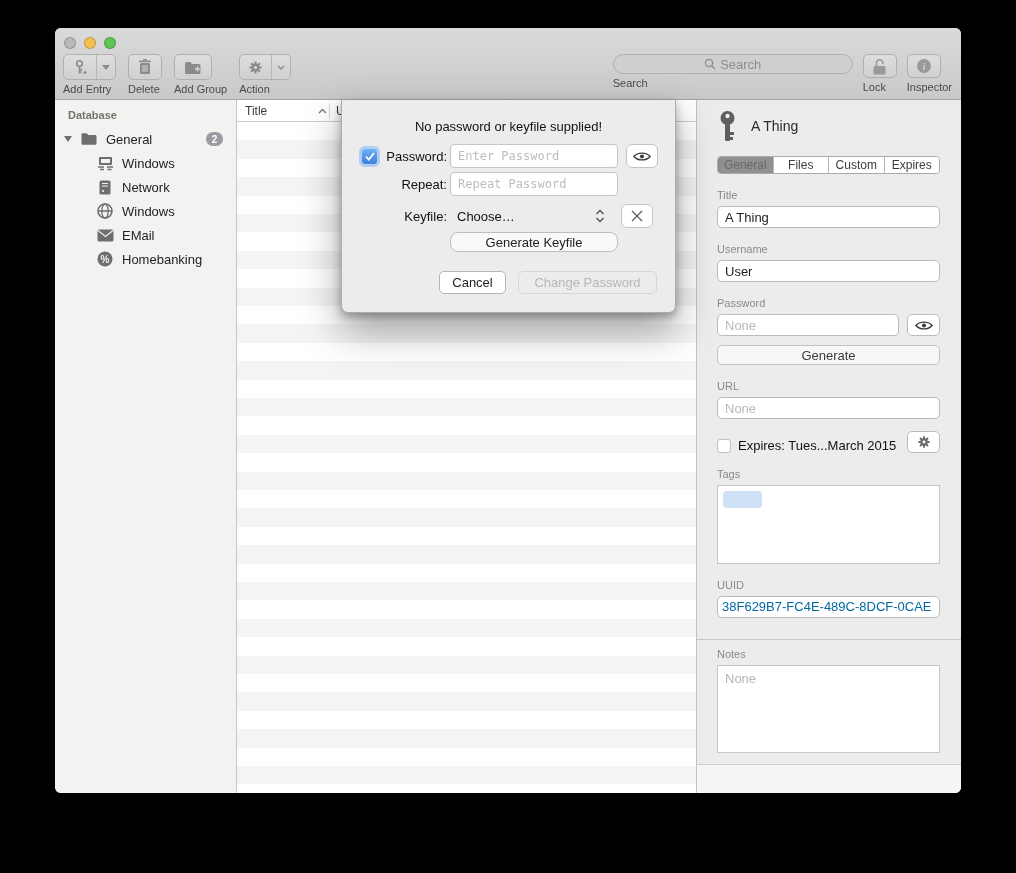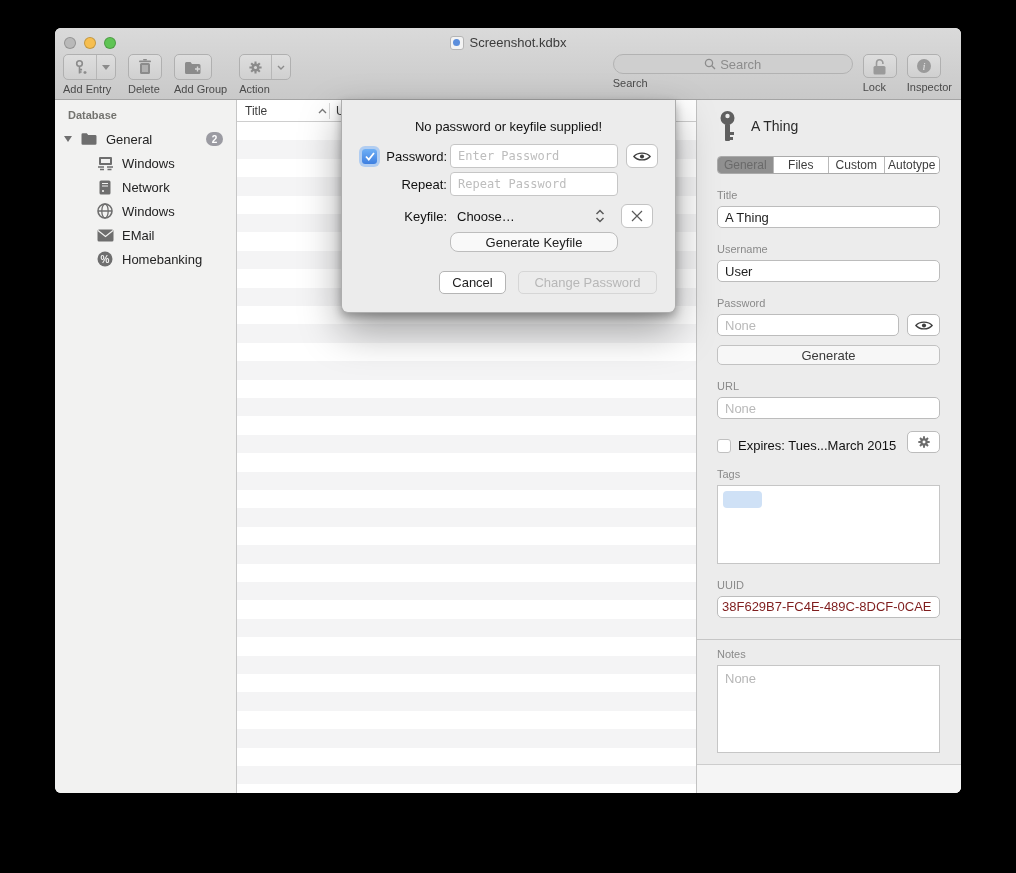--- a/index.html
+++ b/index.html
@@ -110,46 +110,40 @@
              display:flex; align-items:center; justify-content:center; flex:none; }
   .genbtn { margin-top:9px; width:100%; height:20px; background:#f7f7f7; border:1px solid #c2c2c2;
             border-radius:5px; font-size:13px; color:#3a3a3a; display:flex; align-items:center;
             justify-content:center; }
   .exprow { display:flex; align-items:flex-end; margin-top:10px; height:24px; }
   .cb-empty { width:14px; height:14px; background:#fff; border:1px solid #c0c0c0; border-radius:3px; flex:none; }
   .exptext { margin-left:7px; font-size:13px; color:#111; flex:1; white-space:nowrap; overflow:hidden; }
   .tagsbox { margin-top:5px; width:100%; height:79px; background:#fff; border:1px solid #c6c6c6; padding:5px; }
   .tagpill { width:39px; height:17px; border-radius:4px; background:#cfe1f6; }
   .uuidbox { margin-top:5px; width:100%; height:22px; background:#fff; border:1px solid #bcbcbc;
-             border-radius:5px; padding:0 4px; font-size:13px; color:#7f1d1d; line-height:20px;
+             border-radius:5px; padding:0 4px; font-size:13px; color:#0369a1; line-height:20px;
              white-space:nowrap; overflow:hidden; }
   .insp-div { margin:21px -21px 0 -20px; border-top:1px solid #c6c6c6; }
   .notesbox { margin-top:5px; width:100%; height:88px; background:#fff; border:1px solid #c6c6c6;
               padding:5px 7px; font-size:13px; color:#b6b6b6; }
   .insp-footer { position:absolute; left:0; right:0; bottom:0; height:29px; background:#f5f5f5;
                  border-top:1px solid #cdcdcd; }
   svg { display:block; }
 </style>
 </head>
 <body>
 
 <div id="stage">
   <div id="window">
 
     <div class="header">
       <div class="traffic">
         <span class="light close"></span>
         <span class="light min"></span>
         <span class="light zoom"></span>
-      </div>
-      <div class="titlewrap">
-        <span class="doc-ic">
-            <i></i>
-          </span>
-        <span>Screenshot.kdbx</span>
       </div>
 
       <div class="tools-left">
         <div class="tool">
           <div class="tbtn">
             <span class="seg">
               <svg width="16" height="17" viewBox="0 0 16 17">
                   <g fill="none" stroke="#8b8b8b" stroke-width="1.6">
                     <circle cx="7.5" cy="4.5" r="2.8"></circle>
                     <path d="M7.5 7.3 V14.5 M7.5 10.6 h2.6 M7.5 13 h2.1"></path>
@@ -343,21 +337,21 @@
               <rect x="13" y="22" width="4" height="3" fill="#5f5f5f"></rect>
               <rect x="13" y="27" width="3" height="3" fill="#5f5f5f"></rect>
             </svg>
         </span>
         <span class="etitle">A Thing</span>
       </div>
       <div class="segctl">
         <span class="seg-item sel">General</span>
         <span class="seg-item">Files</span>
         <span class="seg-item">Custom</span>
-        <span class="seg-item">Autotype</span>
+        <span class="seg-item">Expires</span>
       </div>
 
       <div class="flabel">Title</div>
       <input class="finput" value="A Thing" style="">
 
       <div class="flabel">Username</div>
       <input class="finput" value="User" style="">
 
       <div class="flabel">Password</div>
       <div class="frow">

